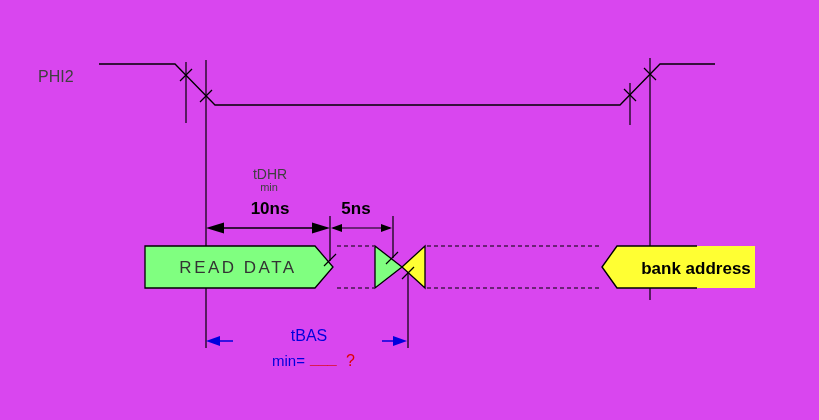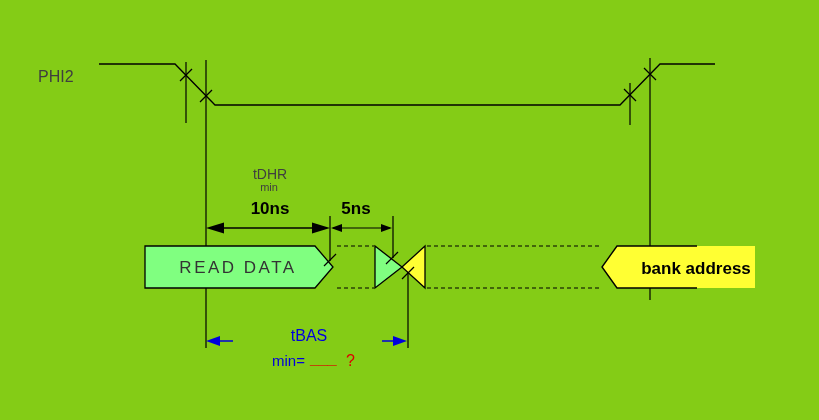--- a/index.html
+++ b/index.html
@@ -4,21 +4,21 @@
 <style>
   html, body {
     margin: 0;
     padding: 0;
     background: #ffffff;
   }
   .canvas {
     position: relative;
     width: 819px;
     height: 420px;
-    background: #84cc16;
+    background: #d946ef;
     overflow: hidden;
   }
   svg text {
     font-family: "Liberation Sans", sans-serif;
   }
   .sig-label     { font-size: 16px; }
   .t-name        { font-size: 14px; }
   .t-min         { font-size: 11px; }
   .t-value       { font-size: 17px; font-weight: bold; }
   .bus-label     { font-size: 17px; letter-spacing: 2.5px; fill: #333333; }

